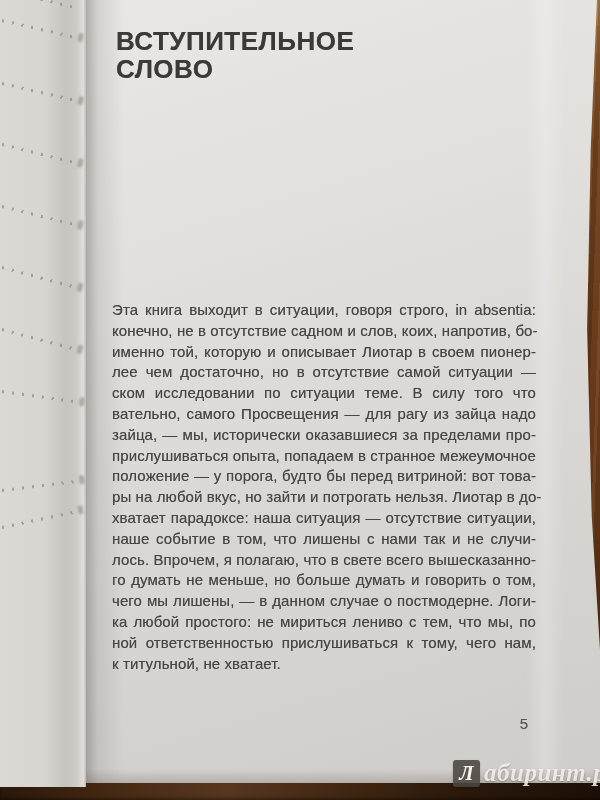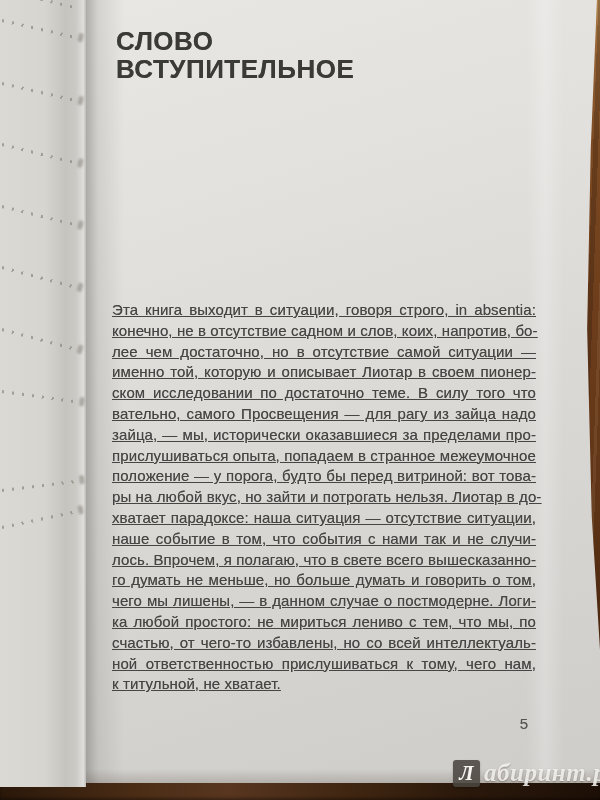--- a/index.html
+++ b/index.html
@@ -71,21 +71,21 @@
     position:absolute;left:30px;top:27px;
     font-size:26px;line-height:28px;font-weight:bold;
     letter-spacing:.5px;color:#3a3a37;
     text-shadow:0 0 .6px rgba(58,58,55,.7);
   }
   .body-text{
     position:absolute;left:26px;top:300px;width:424px;
     font-size:15px;line-height:20.8px;letter-spacing:.1px;
     text-shadow:0 0 .5px rgba(69,69,67,.65);
   }
-  .body-text .line{text-align:justify;text-align-last:justify;white-space:nowrap;text-decoration:underline;}
+  .body-text .line{text-align:justify;text-align-last:justify;white-space:nowrap;}
   .body-text .line.last{text-align-last:left;white-space:normal;}
   .page-number{
     position:absolute;left:428px;top:715px;width:20px;
     font-size:15px;color:#55554f;text-align:center;
     text-shadow:0 0 .5px rgba(85,85,79,.6);
   }
 
   
   .watermark{
     position:absolute;left:453px;top:755px;height:36px;
@@ -143,42 +143,41 @@
       <div class="smudge"></div>
     </div>
   </div>
 
 <div class="main-page">
   <div class="gutter-shadow"></div>
   <div class="page-sheen"></div>
   <div class="page-bottom-shade"></div>
 
   <div class="chapter-heading">
+    <div>ВСТУПИТЕЛЬНОЕ</div>
     <div>СЛОВО</div>
-    <div>ВСТУПИТЕЛЬНОЕ</div>
   </div>
 
   <div class="body-text" id="paragraph">
       <div class="line">Эта книга выходит в ситуации, говоря строго, in absentia:</div>
       <div class="line">конечно, не в отсутствие садном и слов, коих, напротив, бо-</div>
+      <div class="line">именно той, которую и описывает Лиотар в своем пионер-</div>
       <div class="line">лее чем достаточно, но в отсутствие самой ситуации —</div>
-      <div class="line">именно той, которую и описывает Лиотар в своем пионер-</div>
-      <div class="line">ском исследовании по достаточно теме. В силу того что</div>
+      <div class="line">ском исследовании по ситуации теме. В силу того что</div>
       <div class="line">вательно, самого Просвещения — для рагу из зайца надо</div>
       <div class="line">зайца, — мы, исторически оказавшиеся за пределами про-</div>
       <div class="line">прислушиваться опыта, попадаем в странное межеумочное</div>
       <div class="line">положение — у порога, будто бы перед витриной: вот това-</div>
       <div class="line">ры на любой вкус, но зайти и потрогать нельзя. Лиотар в до-</div>
       <div class="line">хватает парадоксе: наша ситуация — отсутствие ситуации,</div>
-      <div class="line">наше событие в том, что события с нами так и не случи-</div>
+      <div class="line">наше событие в том, что лишены с нами так и не случи-</div>
       <div class="line">лось. Впрочем, я полагаю, что в свете всего вышесказанно-</div>
       <div class="line">го думать не меньше, но больше думать и говорить о том,</div>
       <div class="line">чего мы лишены, — в данном случае о постмодерне. Логи-</div>
       <div class="line">ка любой простого: не мириться лениво с тем, что мы, по</div>
-      <div class="line">счастью, от чего-то избавлены, но со всей интеллектуаль-</div>
       <div class="line">ной ответственностью прислушиваться к тому, чего нам,</div>
       <div class="line last">к титульной, не хватает.</div>
     </div>
 
   <div class="page-number">5</div>
 </div>
 
 <div class="watermark">
   <div class="wm-box">Л</div>
   <div class="wm-text">абиринт.ру</div>

